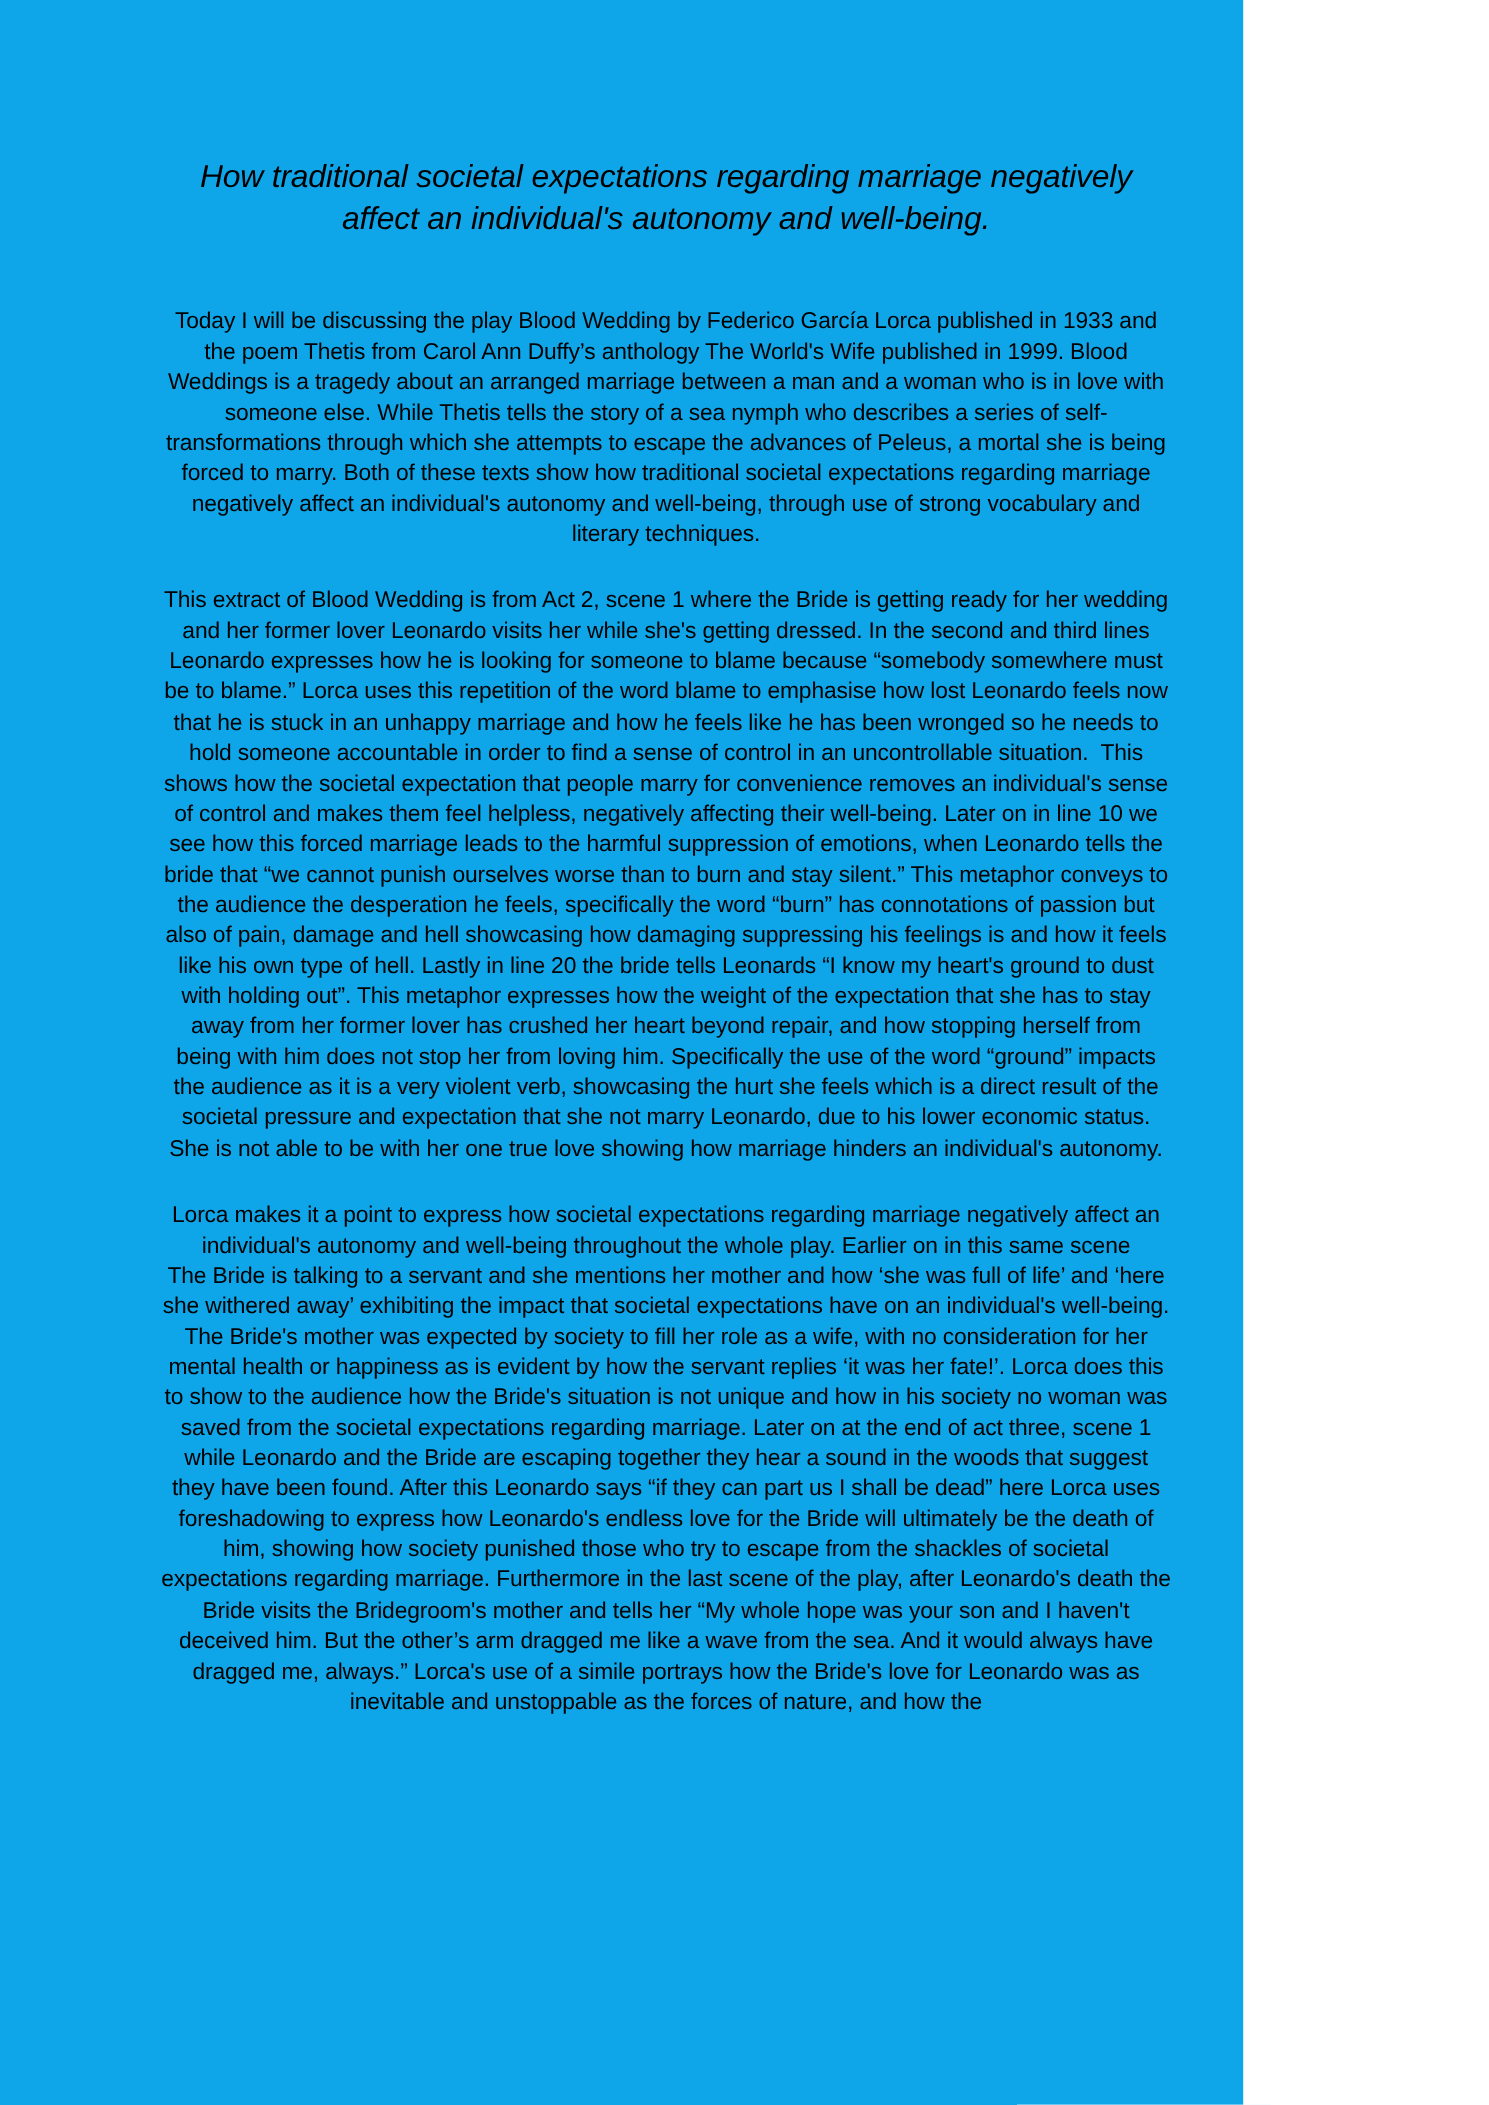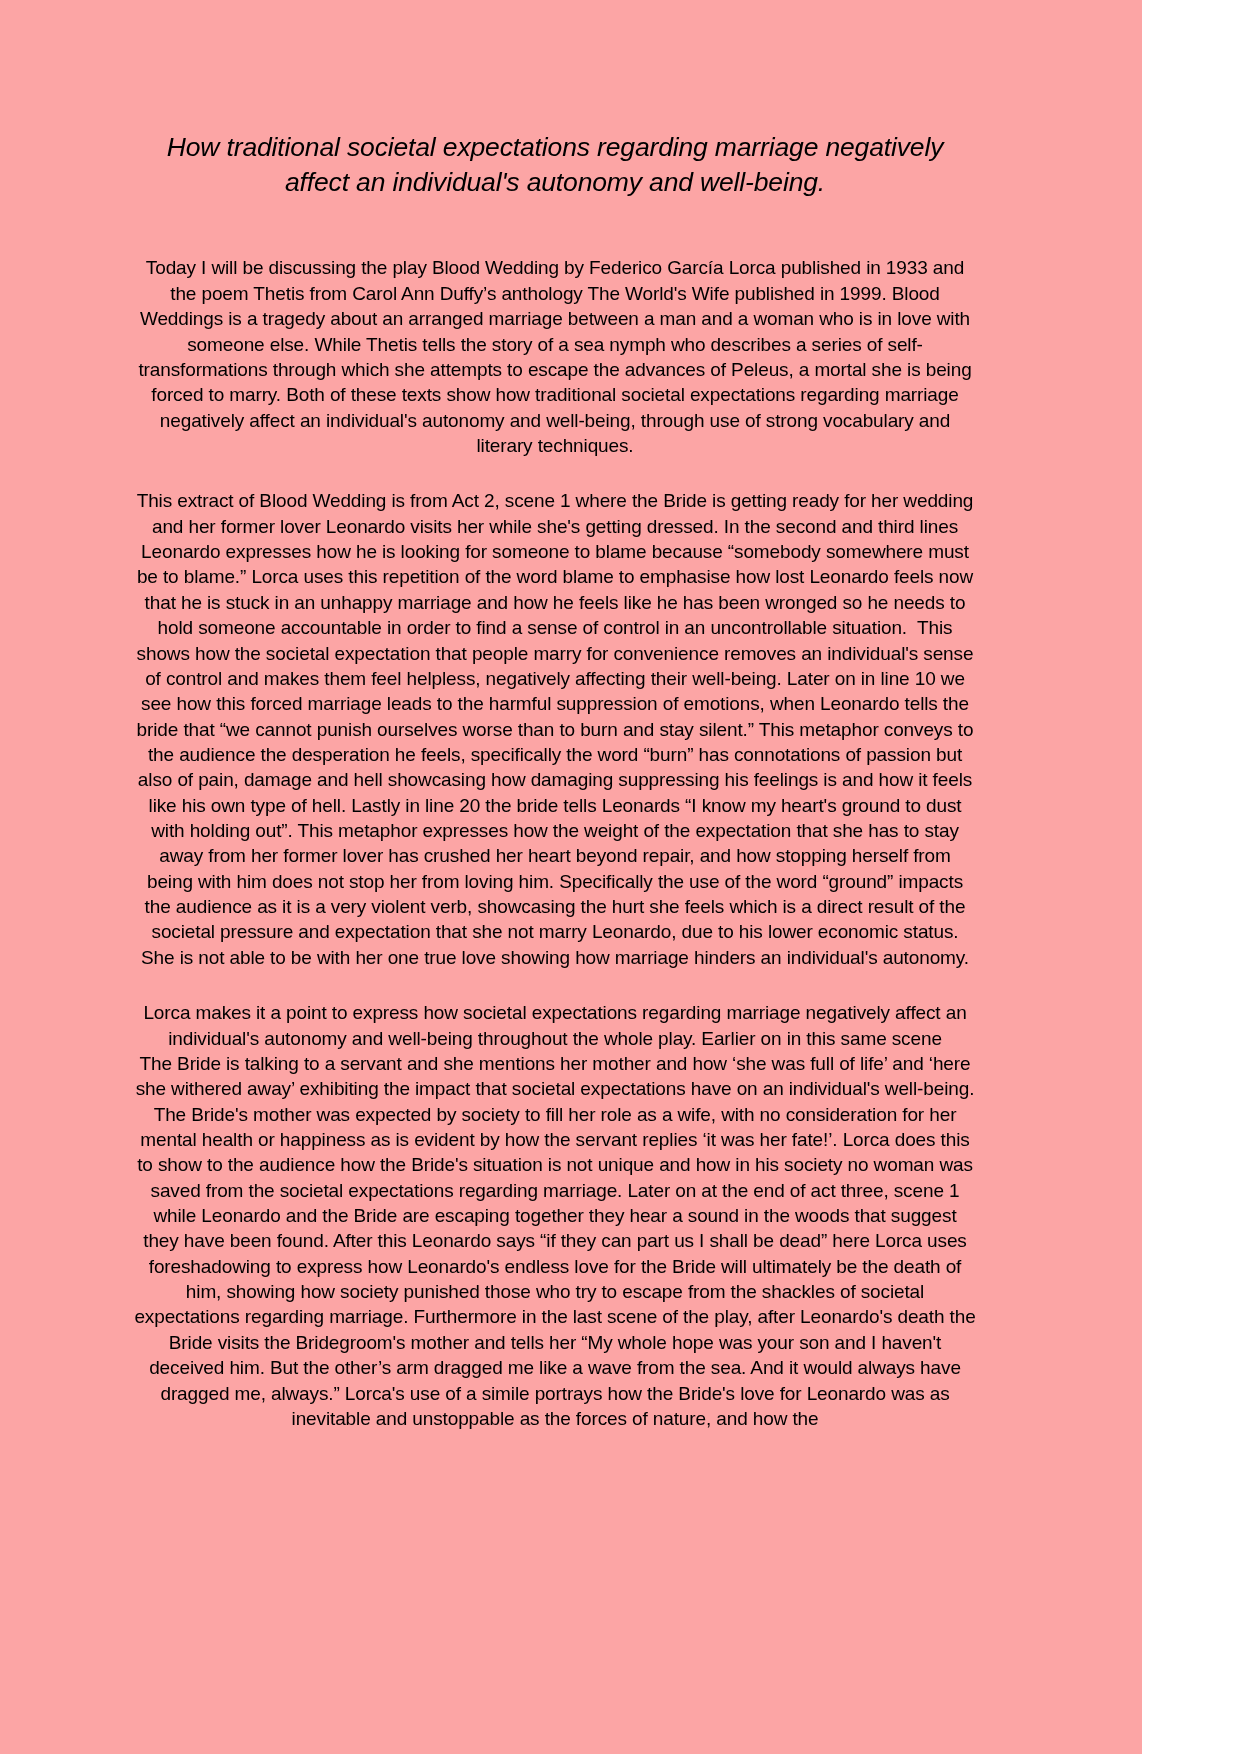--- a/index.html
+++ b/index.html
@@ -6,23 +6,23 @@
     margin: 0;
     padding: 0;
     background: #ffffff;
   }
   body {
     font-family: "Liberation Sans", sans-serif;
     color: #000000;
   }
   .page {
     position: relative;
-    width: 1142px;
+    width: 1036px;
     height: 1754px;
-    background: #fca5a5;
+    background: #0ea5e9;
     box-sizing: border-box;
     overflow: hidden;
   }
   .content {
     position: absolute;
     left: 134px;
     top: 130px;
     width: 842px;
   }
   .doc-title {

